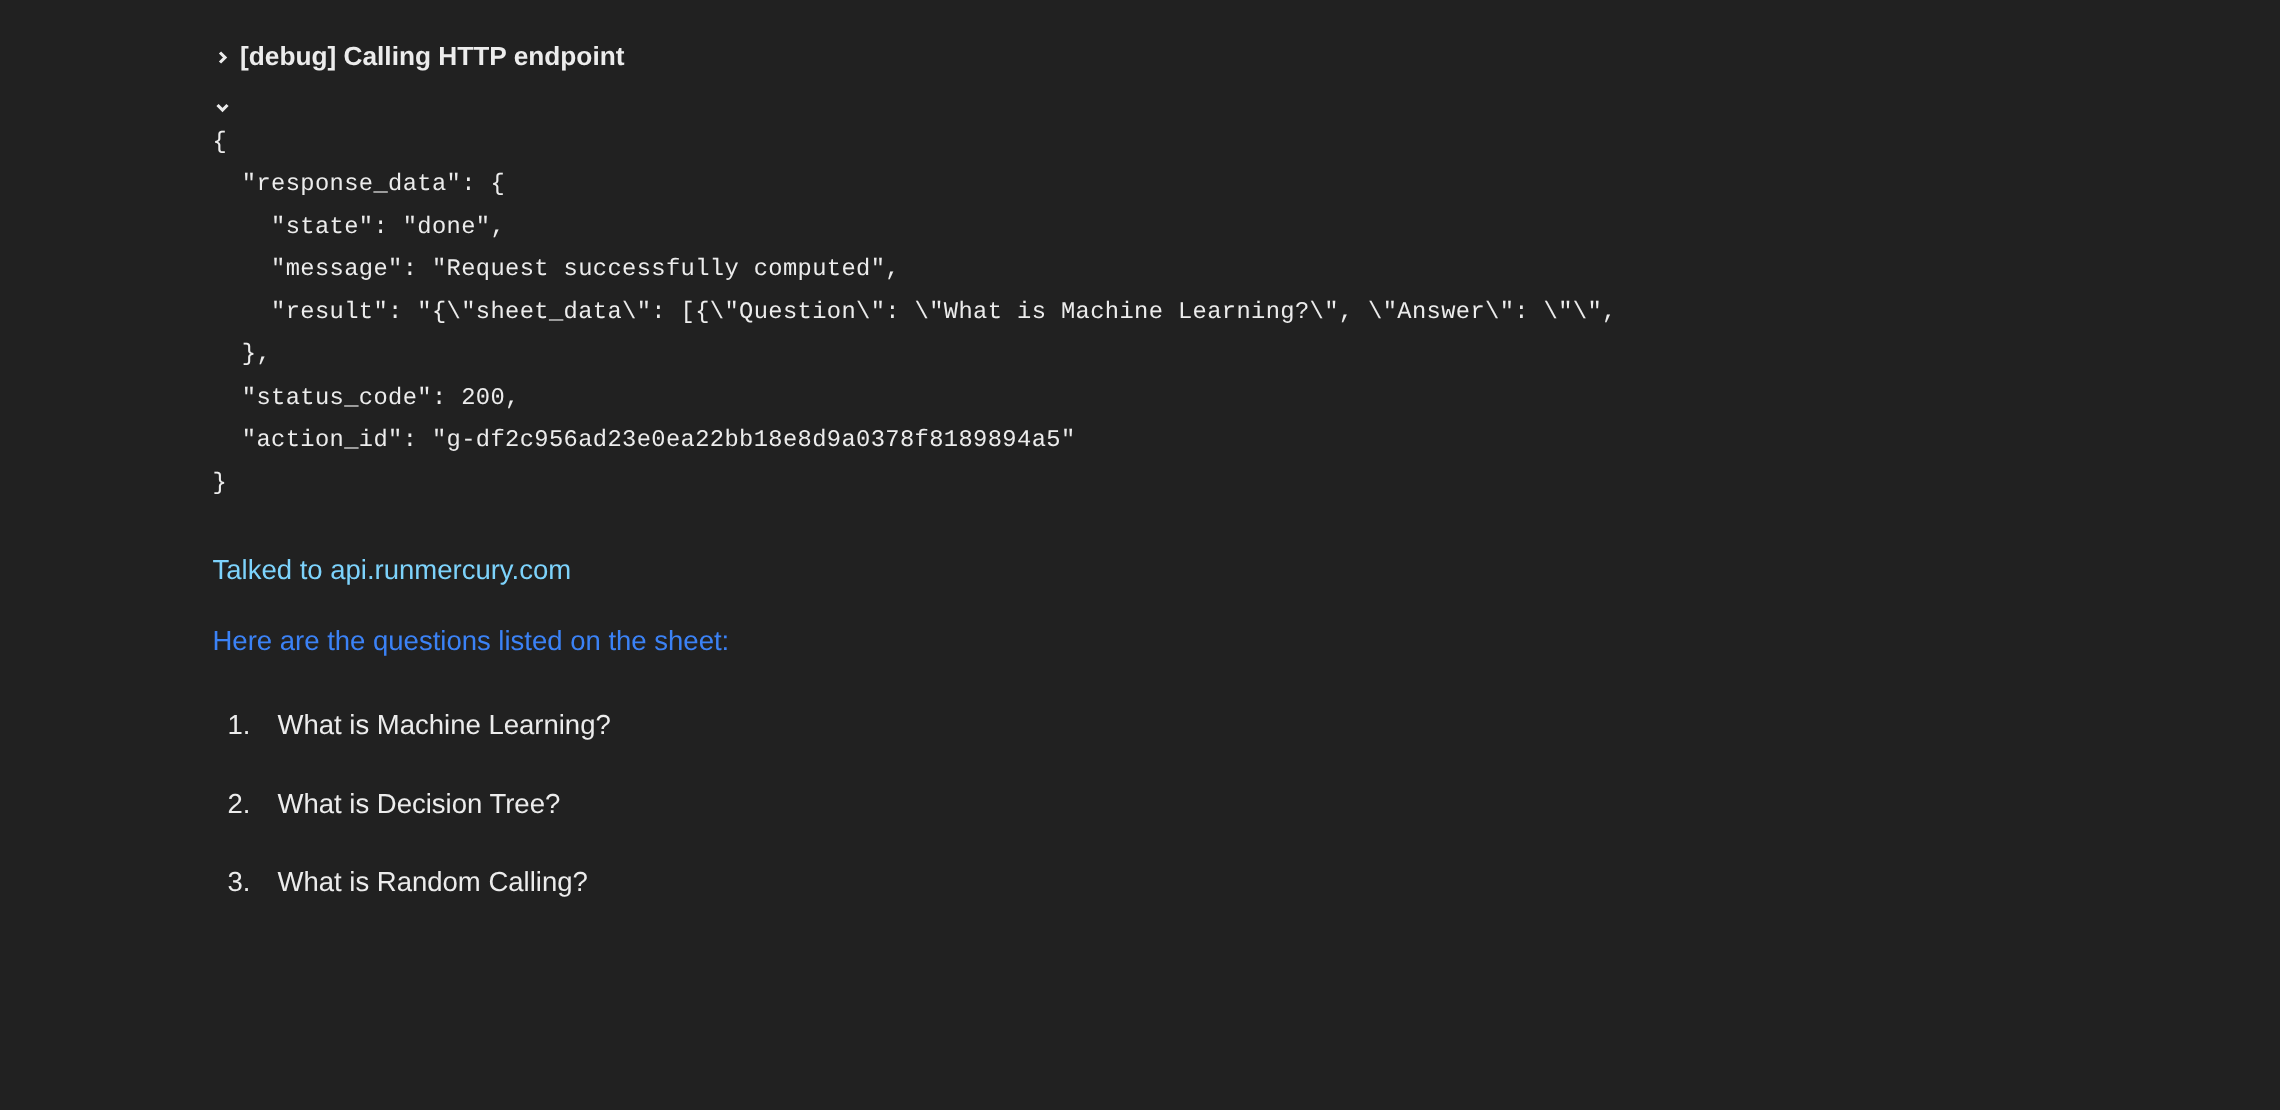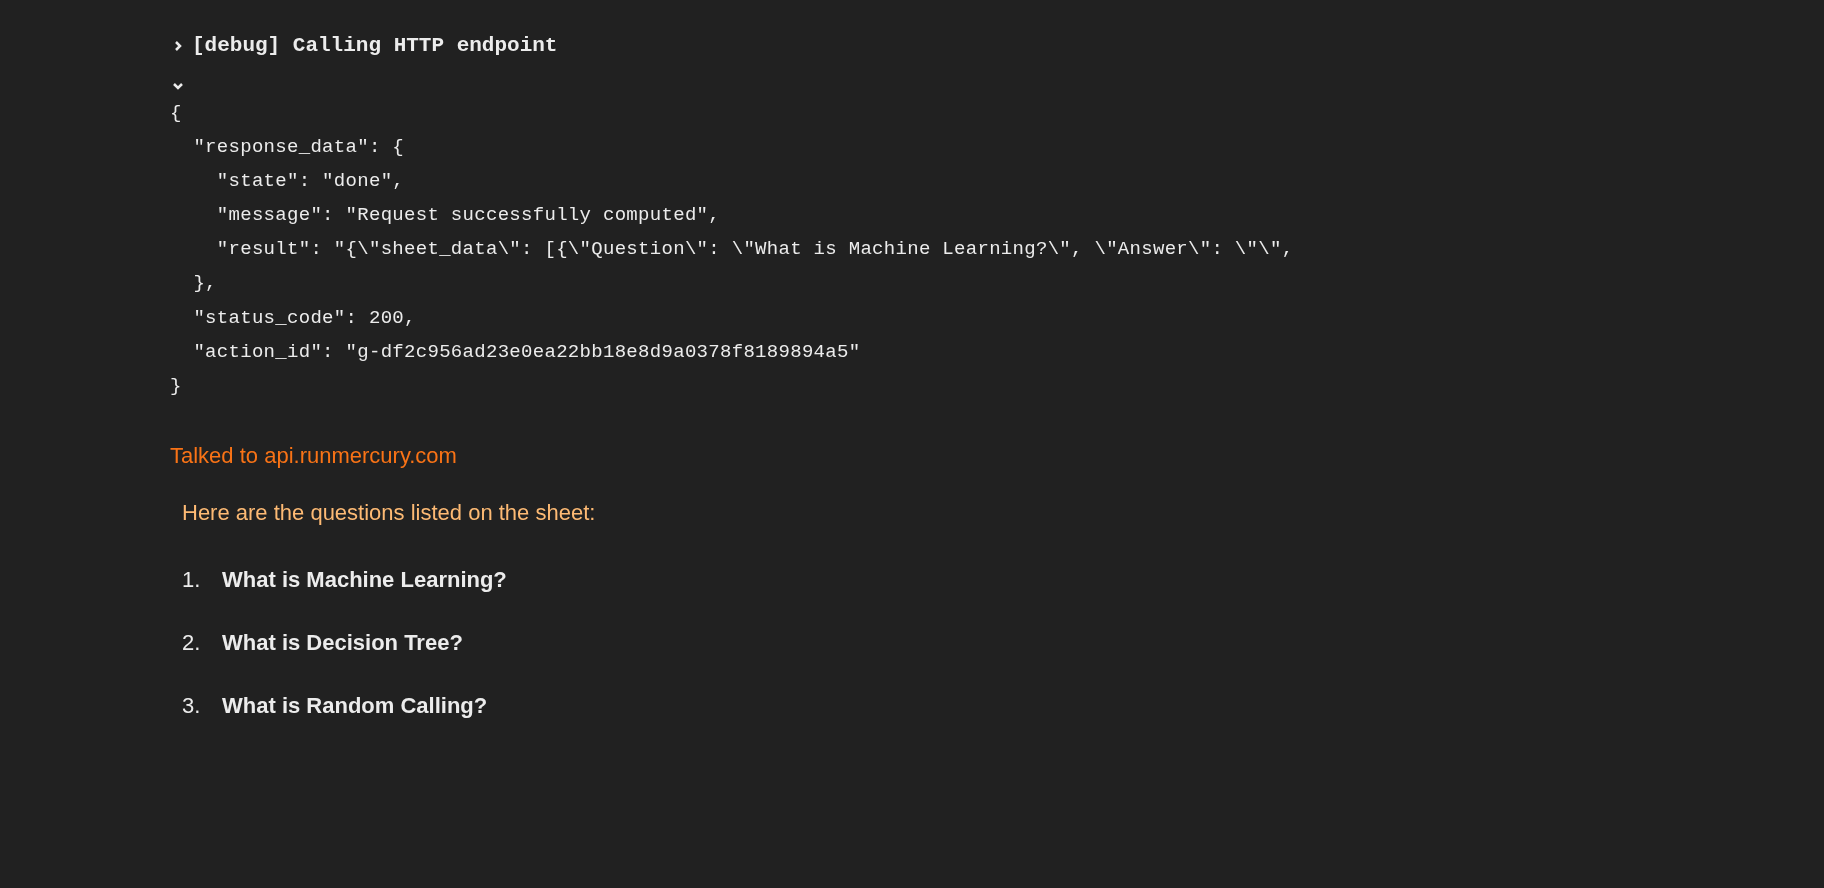--- a/index.html
+++ b/index.html
@@ -21,21 +21,20 @@
     .debug-section {
       margin-bottom: 8px;
     }
     .debug-header {
       display: flex;
       align-items: center;
       gap: 6px;
       font-weight: 600;
       font-size: 21px;
       cursor: pointer;
-      font-family: Liberation Mono, monospace;
     }
     .chevron {
       display: inline-flex;
       align-items: center;
       justify-content: center;
       width: 16px;
     }
     .chevron svg {
       stroke: #ececec;
       stroke-width: 2.5;
@@ -44,38 +43,36 @@
     .debug-code {
       font-family: "SFMono-Regular", Consolas, "Liberation Mono", Menlo, monospace;
       font-size: 19px;
       line-height: 1.8;
       white-space: pre;
       color: #ececec;
       margin-top: 4px;
       letter-spacing: 0.3px;
     }
     .talked-to {
-      color: #f97316;
+      color: #7dd3fc;
       font-size: 22px;
       margin-top: 36px;
       margin-bottom: 24px;
       font-weight: 400;
     }
     .intro-text {
       font-size: 22px;
-      color: #fdba74;
+      color: #3b82f6;
       margin-bottom: 34px;
       font-weight: 400;
-      margin-left: 12px;
     }
     .questions-list {
       list-style: none;
       padding-left: 12px;
       counter-reset: item;
-      font-weight: bold;
     }
     .questions-list li {
       font-size: 22px;
       color: #ececec;
       margin-bottom: 30px;
       display: flex;
       align-items: baseline;
       counter-increment: item;
     }
     .questions-list li::before {

